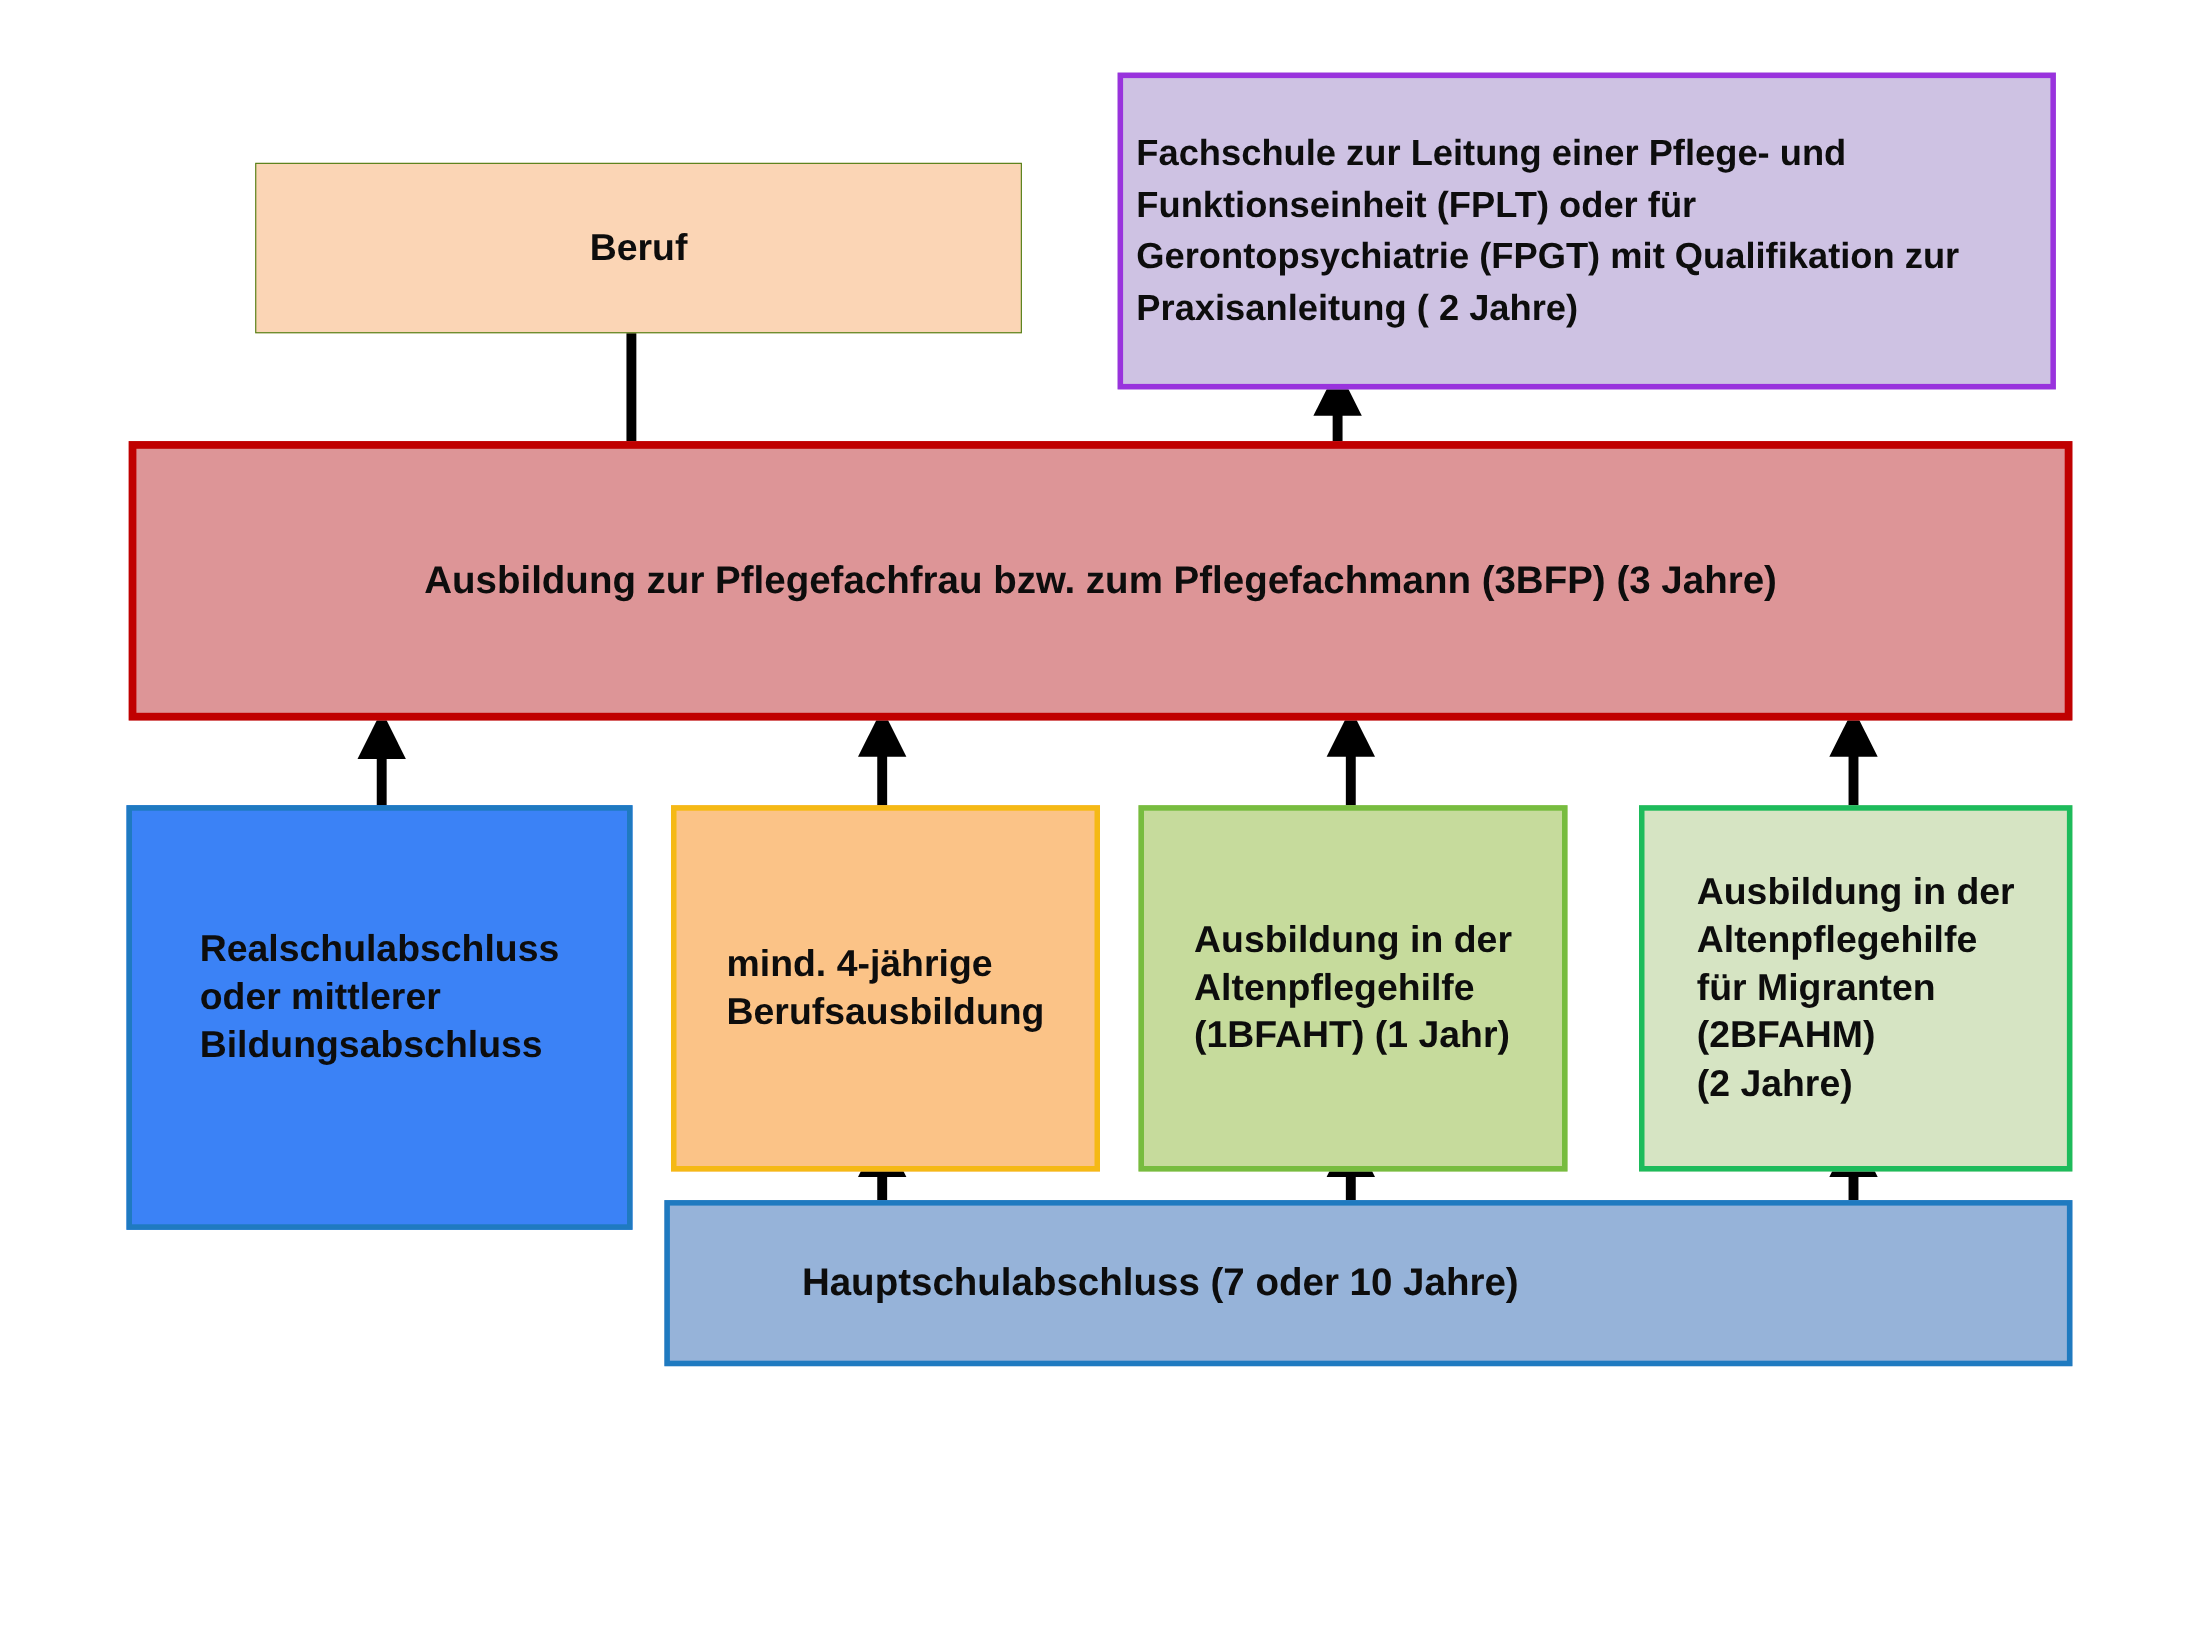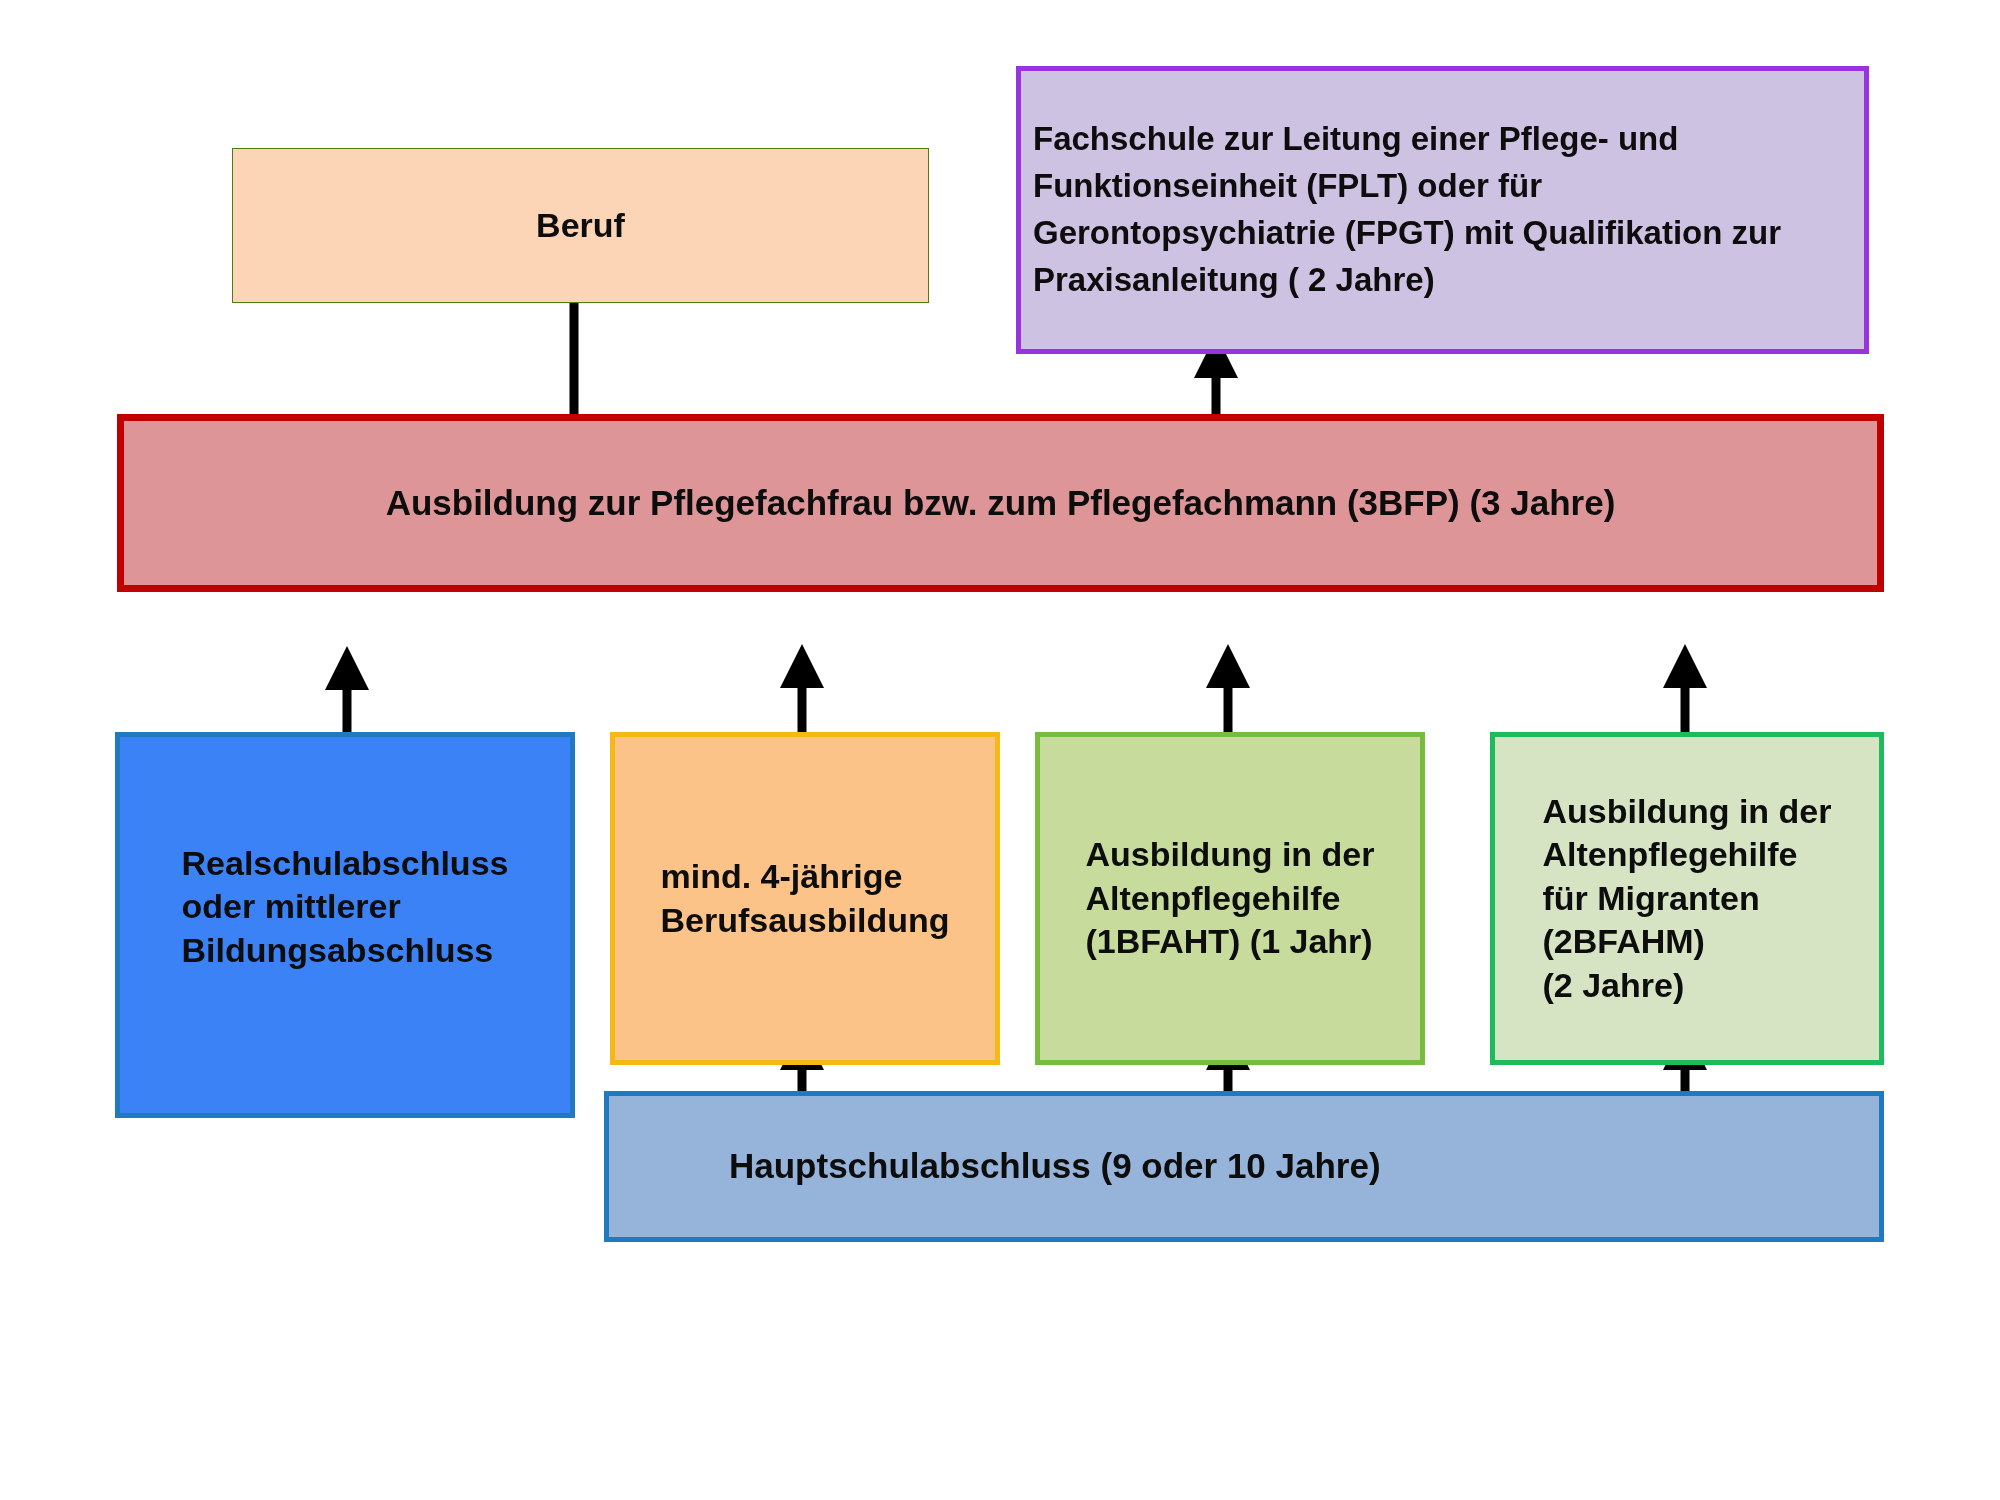--- a/index.html
+++ b/index.html
@@ -52,23 +52,23 @@
     background: #CEC2E3;
     border: 5px solid #9933DD;
     font-size: 33px;
     line-height: 1.42;
     padding: 4px 12px;
   }
 
   
   #node-pflegefach {
     left: 117px;
-    top: 414px;
+    top: 401px;
     width: 1767px;
-    height: 178px;
+    height: 254px;
     background: #DD9597;
     border: 7px solid #C00000;
     font-size: 35px;
   }
 
   
   #node-realschule {
     left: 115px;
     top: 732px;
     width: 460px;
@@ -217,15 +217,15 @@
   <div class="node" id="node-altenpflegehilfe">Ausbildung in der
 Altenpflegehilfe
 (1BFAHT) (1 Jahr)</div>
 
   <div class="node" id="node-migranten">Ausbildung in der
 Altenpflegehilfe
 für Migranten
 (2BFAHM)
 (2 Jahre)</div>
 
-  <div class="node" id="node-hauptschule">Hauptschulabschluss (9 oder 10 Jahre)</div>
+  <div class="node" id="node-hauptschule">Hauptschulabschluss (7 oder 10 Jahre)</div>
 
 </div>
 
 </body></html>

